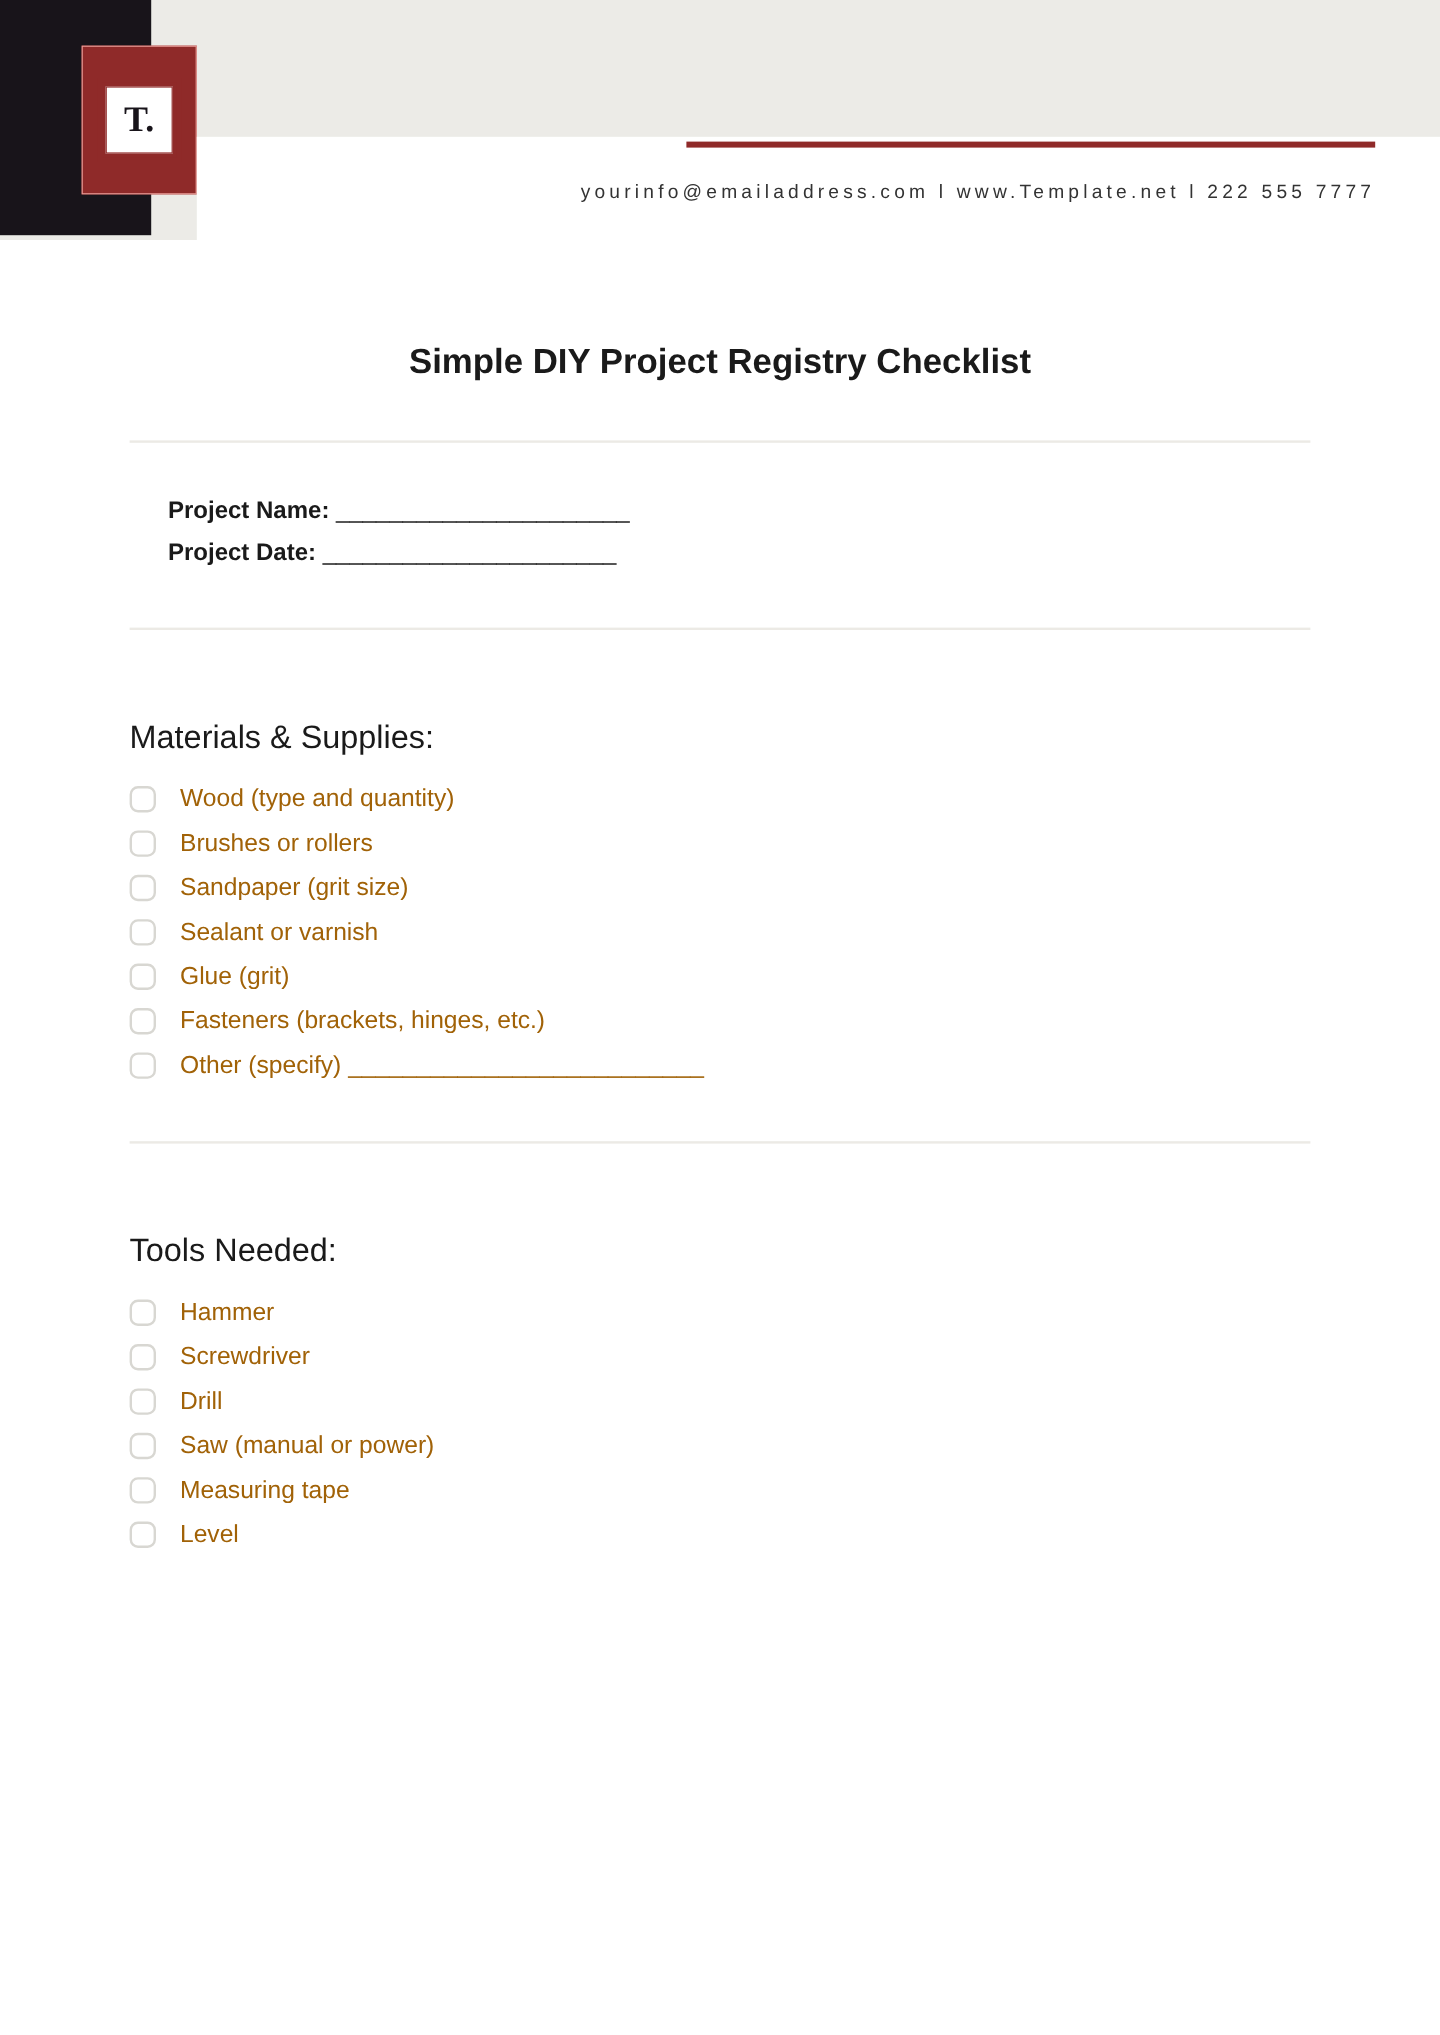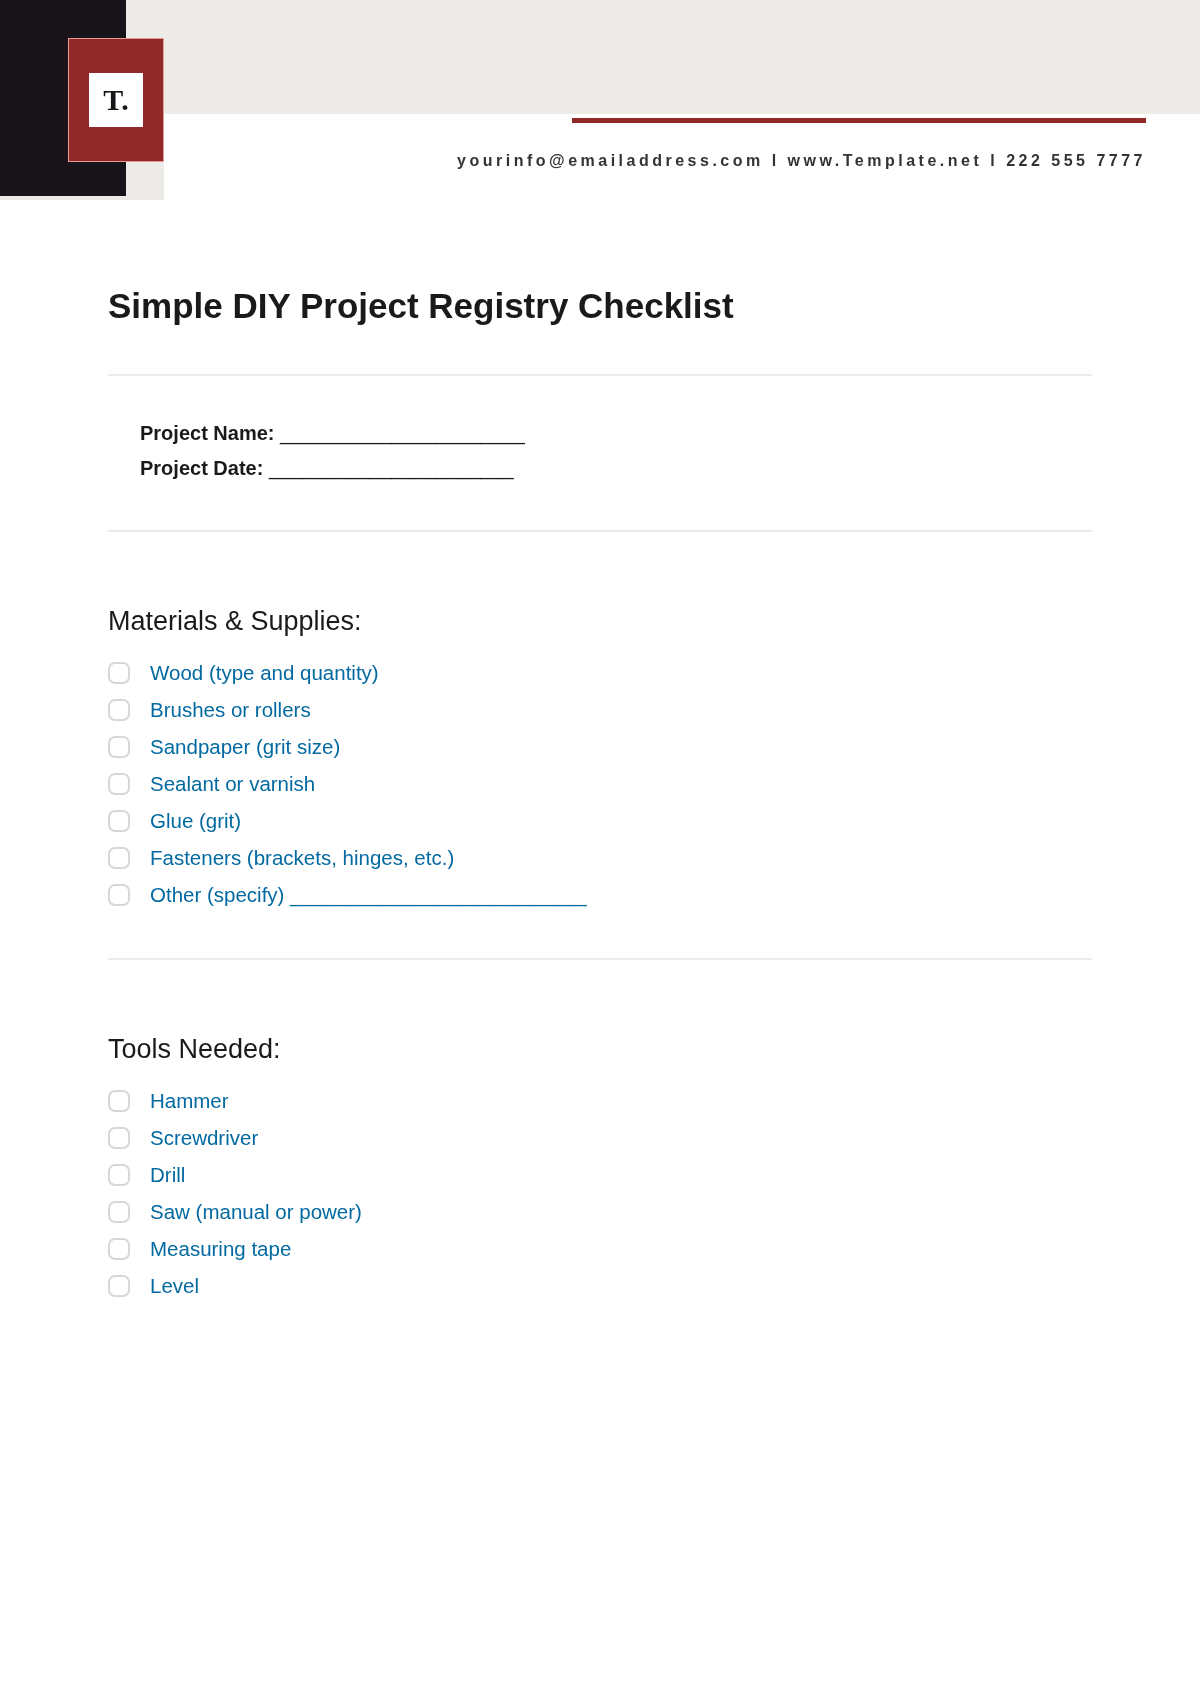--- a/index.html
+++ b/index.html
@@ -73,30 +73,30 @@
   .contact-line {
     position: absolute;
     top: 152px;
     left: 310px;
     right: 54px;
     font-size: 16px;
     letter-spacing: 3.5px;
     color: #333;
     text-align: right;
     white-space: nowrap;
-    font-weight: bold;
   }
   .content {
     position: absolute;
     top: 286px;
     left: 108px;
     right: 108px;
   }
   .title {
-    font-size: 35px;
+    text-align: center;
+    font-size: 29px;
     font-weight: 800;
     color: #1a1a1a;
     margin-bottom: 48px;
   }
   .hr {
     height: 2px;
     background: #eceae5;
     margin: 0 0 46px 0;
   }
   .meta-line {
@@ -123,21 +123,21 @@
   .checkbox {
     width: 22px;
     height: 22px;
     border: 2px solid #d8d7d2;
     border-radius: 7px;
     margin-right: 20px;
     flex-shrink: 0;
   }
   .check-label {
     font-size: 20.5px;
-    color: #0369a1;
+    color: #a16207;
   }
 </style>
 </head>
 <body>
 
 <div class="header-band"></div>
 <div class="black-block"></div>
 <div class="logo-box">
   <div class="logo-inner">T.</div>
 </div>

